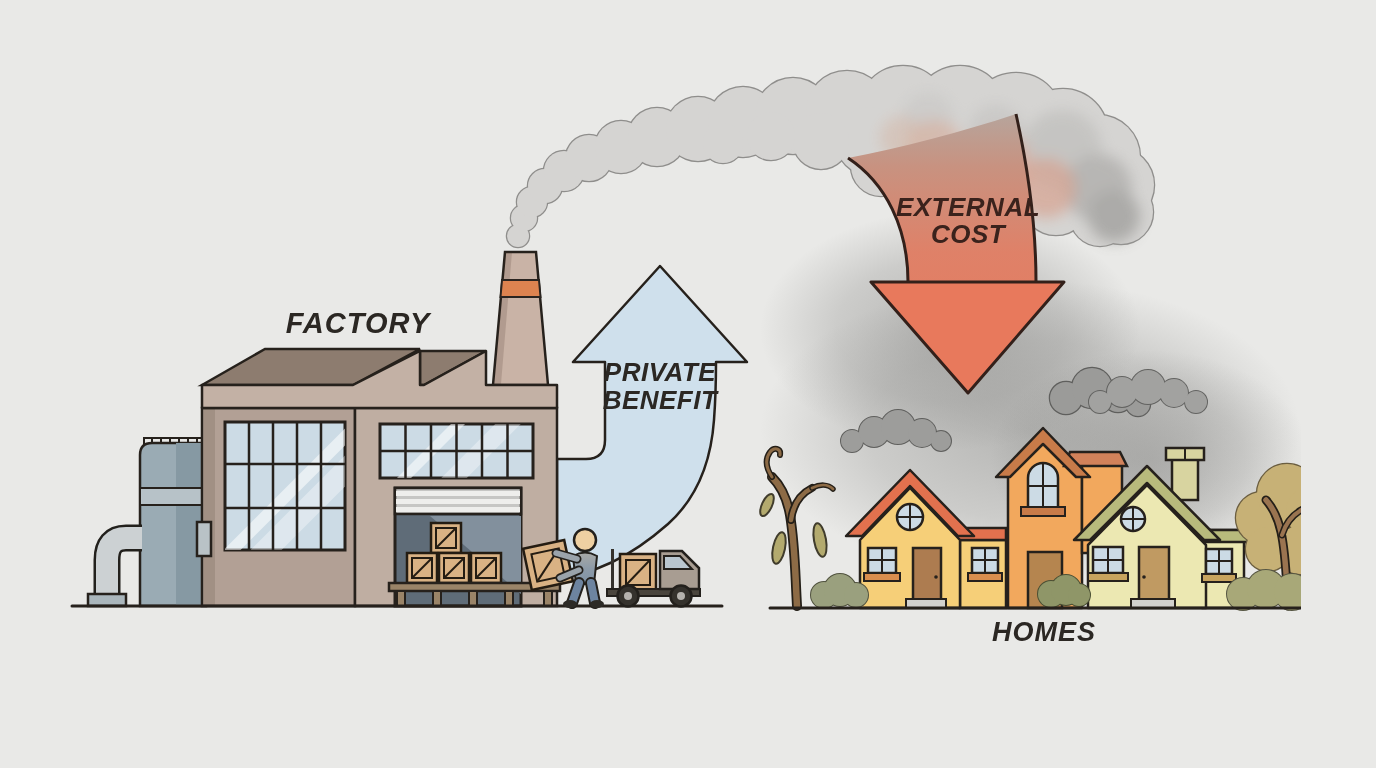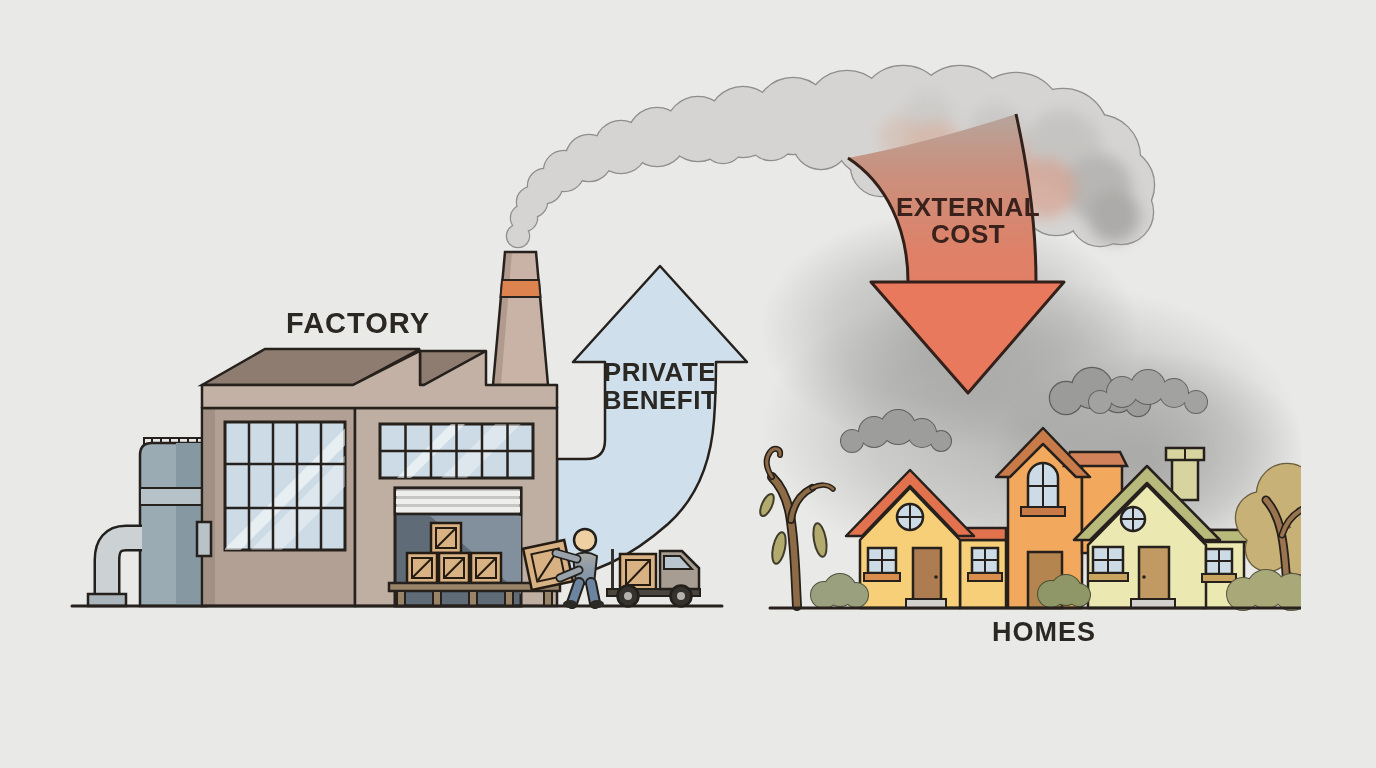--- a/index.html
+++ b/index.html
@@ -1,16 +1,16 @@
 <!DOCTYPE html>
 <html><head>
 <meta charset="utf-8">
 <style>
   html,body{margin:0;padding:0;background:#e9e9e7;}
-  .stage{width:1301px;height:768px;position:relative;overflow:hidden;}
+  .stage{width:1301px;height:768px;position:relative;overflow:hidden;font-style:italic;}
   svg{display:block;}
   text{font-family:"Liberation Sans","DejaVu Sans",sans-serif;font-weight:bold;}
   .lbl-big{font-size:29px;letter-spacing:1px;}
   .lbl-arrow{font-size:26px;letter-spacing:0.5px;}
   .lbl-homes{font-size:27px;letter-spacing:1px;}
 </style>
 </head>
 <body>
 
 <div class="stage">

